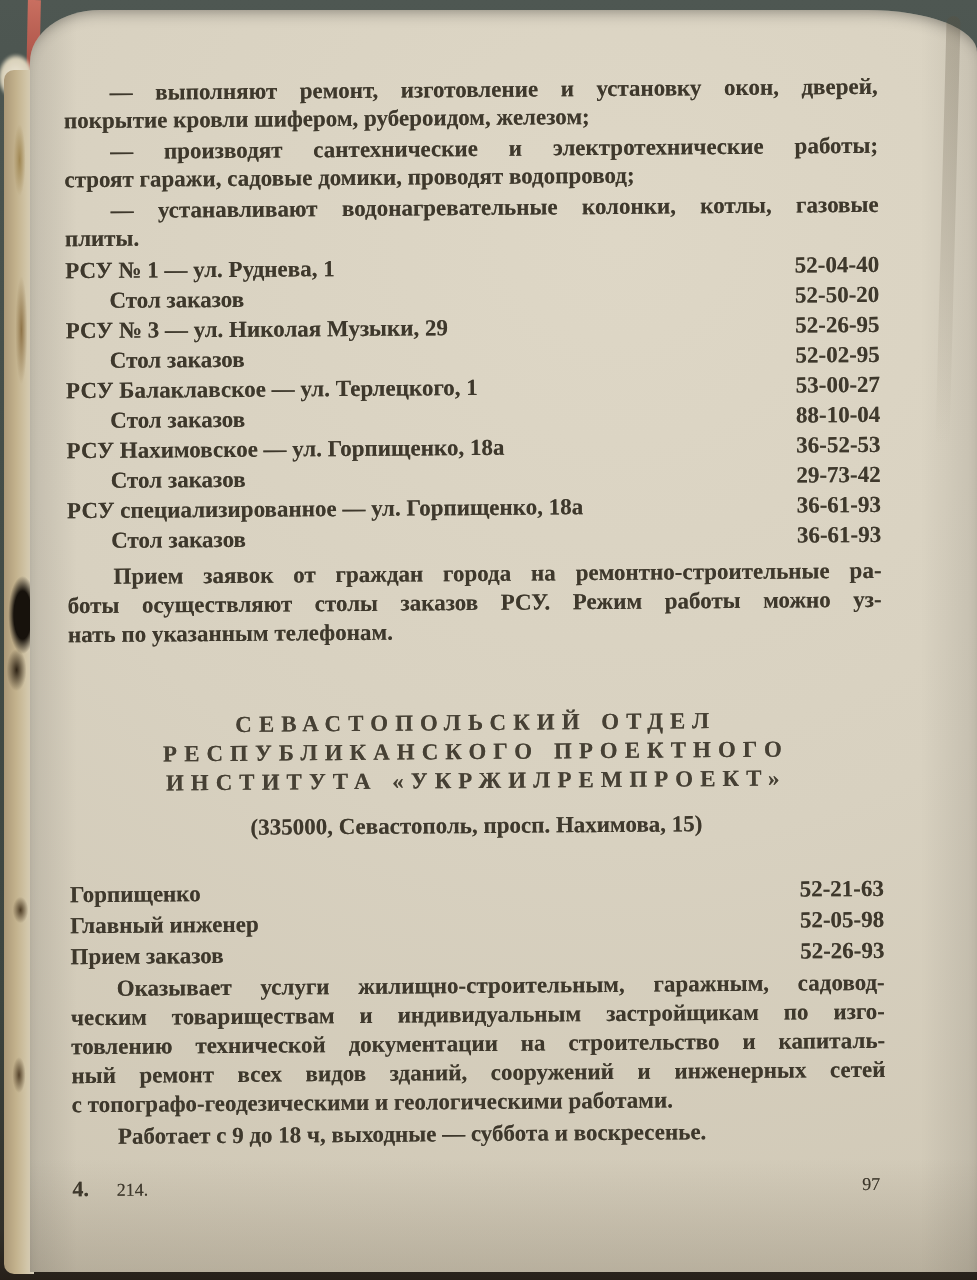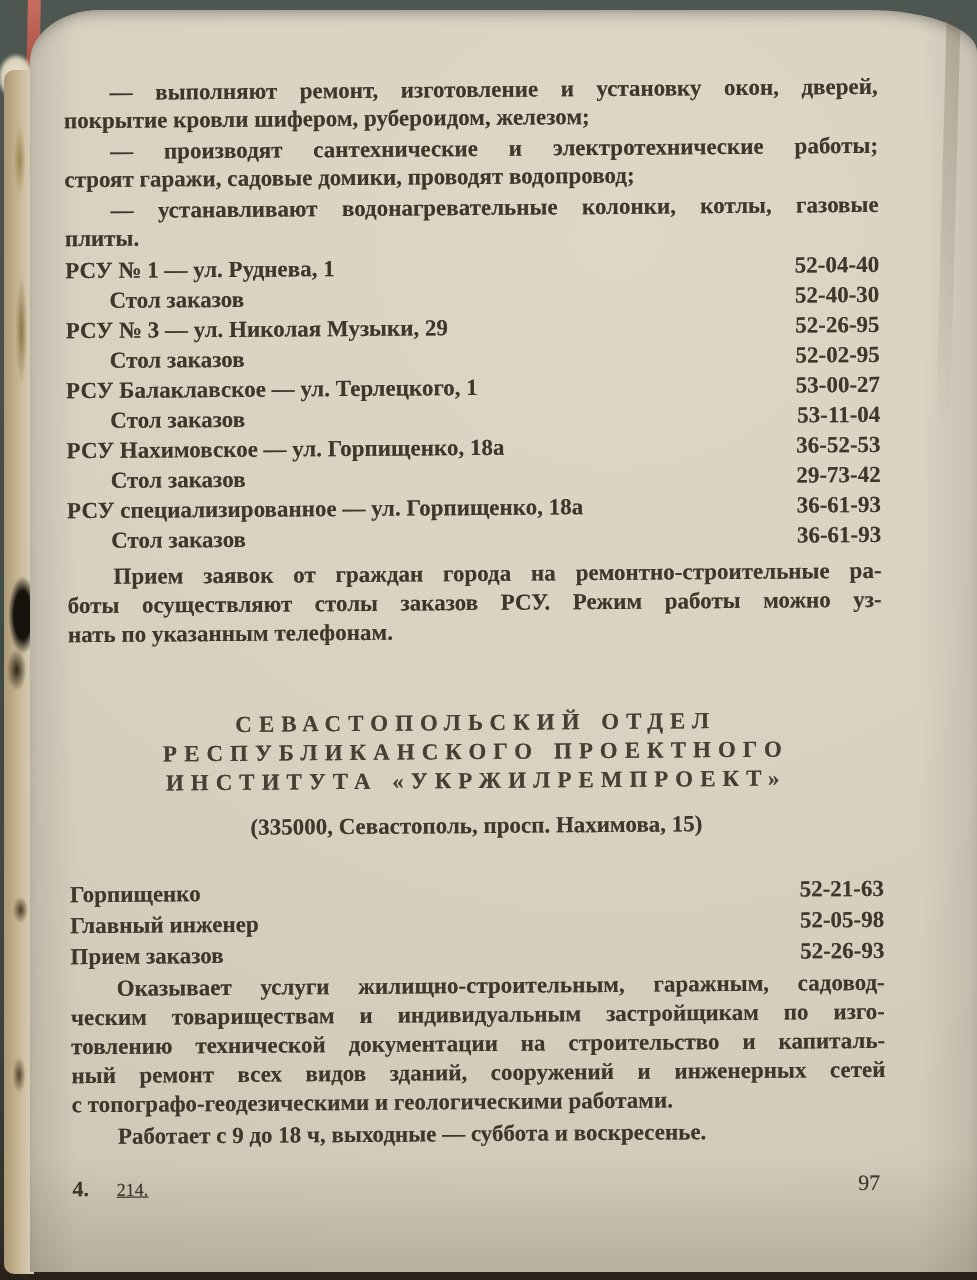--- a/index.html
+++ b/index.html
@@ -67,22 +67,22 @@
   .note .line{line-height:29px;}
   .heading{margin-top:62px;text-align:center;color:#464034;}
   .heading .hline{line-height:29px;letter-spacing:7px;word-spacing:2px;font-size:23px;}
   .address{margin-top:17px;text-align:center;line-height:28px;}
   .contacts{margin-top:36px;margin-bottom:2px;}
   .contact-row{display:flex;justify-content:space-between;line-height:31px;}
   .desc .line{line-height:29px;}
   .schedule{margin-top:3px;line-height:29px;text-indent:46px;}
   .footer{margin-top:25px;display:flex;align-items:baseline;}
   .footer .mark{font-size:22px;}
-  .footer .order{font-size:18px;margin-left:28px;font-weight:400;text-decoration:underline;}
-  .footer .pageno{margin-left:auto;font-size:22px;font-weight:400;margin-right:6px;}
+  .footer .order{font-size:18px;margin-left:28px;font-weight:400;}
+  .footer .pageno{margin-left:auto;font-size:18px;font-weight:400;margin-right:6px;}
 </style>
 </head>
 <body>
 
 <div class="scene">
   <div class="spine"></div>
   <div class="threads"></div>
   <div class="fray"></div>
 
   <div class="page">
@@ -103,37 +103,37 @@
           </div>
         </div>
 
       <div class="phones">
           <div class="phone-row">
             <span class="lbl">РСУ № 1 — ул. Руднева, 1</span>
             <span class="num">52-04-40</span>
           </div>
           <div class="phone-row">
             <span class="lbl ind2">Стол заказов</span>
-            <span class="num">52-40-30</span>
+            <span class="num">52-50-20</span>
           </div>
           <div class="phone-row">
             <span class="lbl">РСУ № 3 — ул. Николая Музыки, 29</span>
             <span class="num">52-26-95</span>
           </div>
           <div class="phone-row">
             <span class="lbl ind2">Стол заказов</span>
             <span class="num">52-02-95</span>
           </div>
           <div class="phone-row">
             <span class="lbl">РСУ Балаклавское — ул. Терлецкого, 1</span>
             <span class="num">53-00-27</span>
           </div>
           <div class="phone-row">
             <span class="lbl ind2">Стол заказов</span>
-            <span class="num">53-11-04</span>
+            <span class="num">88-10-04</span>
           </div>
           <div class="phone-row">
             <span class="lbl">РСУ Нахимовское — ул. Горпищенко, 18а</span>
             <span class="num">36-52-53</span>
           </div>
           <div class="phone-row">
             <span class="lbl ind2">Стол заказов</span>
             <span class="num">29-73-42</span>
           </div>
           <div class="phone-row">

